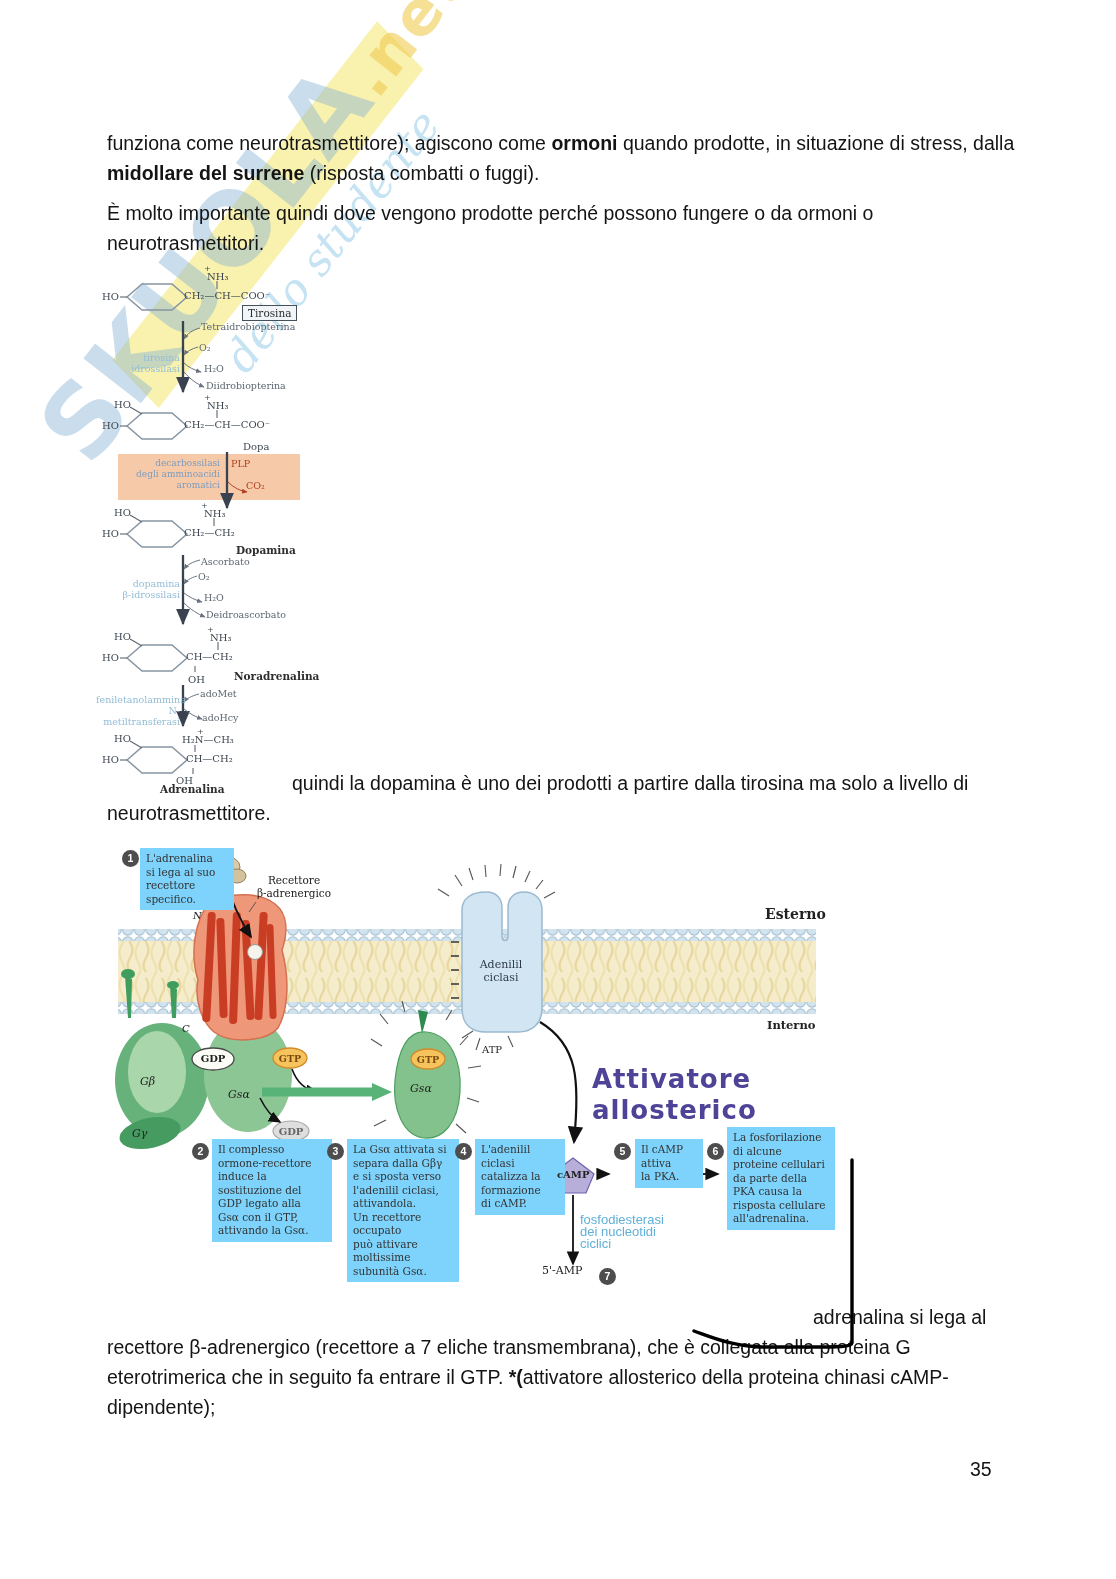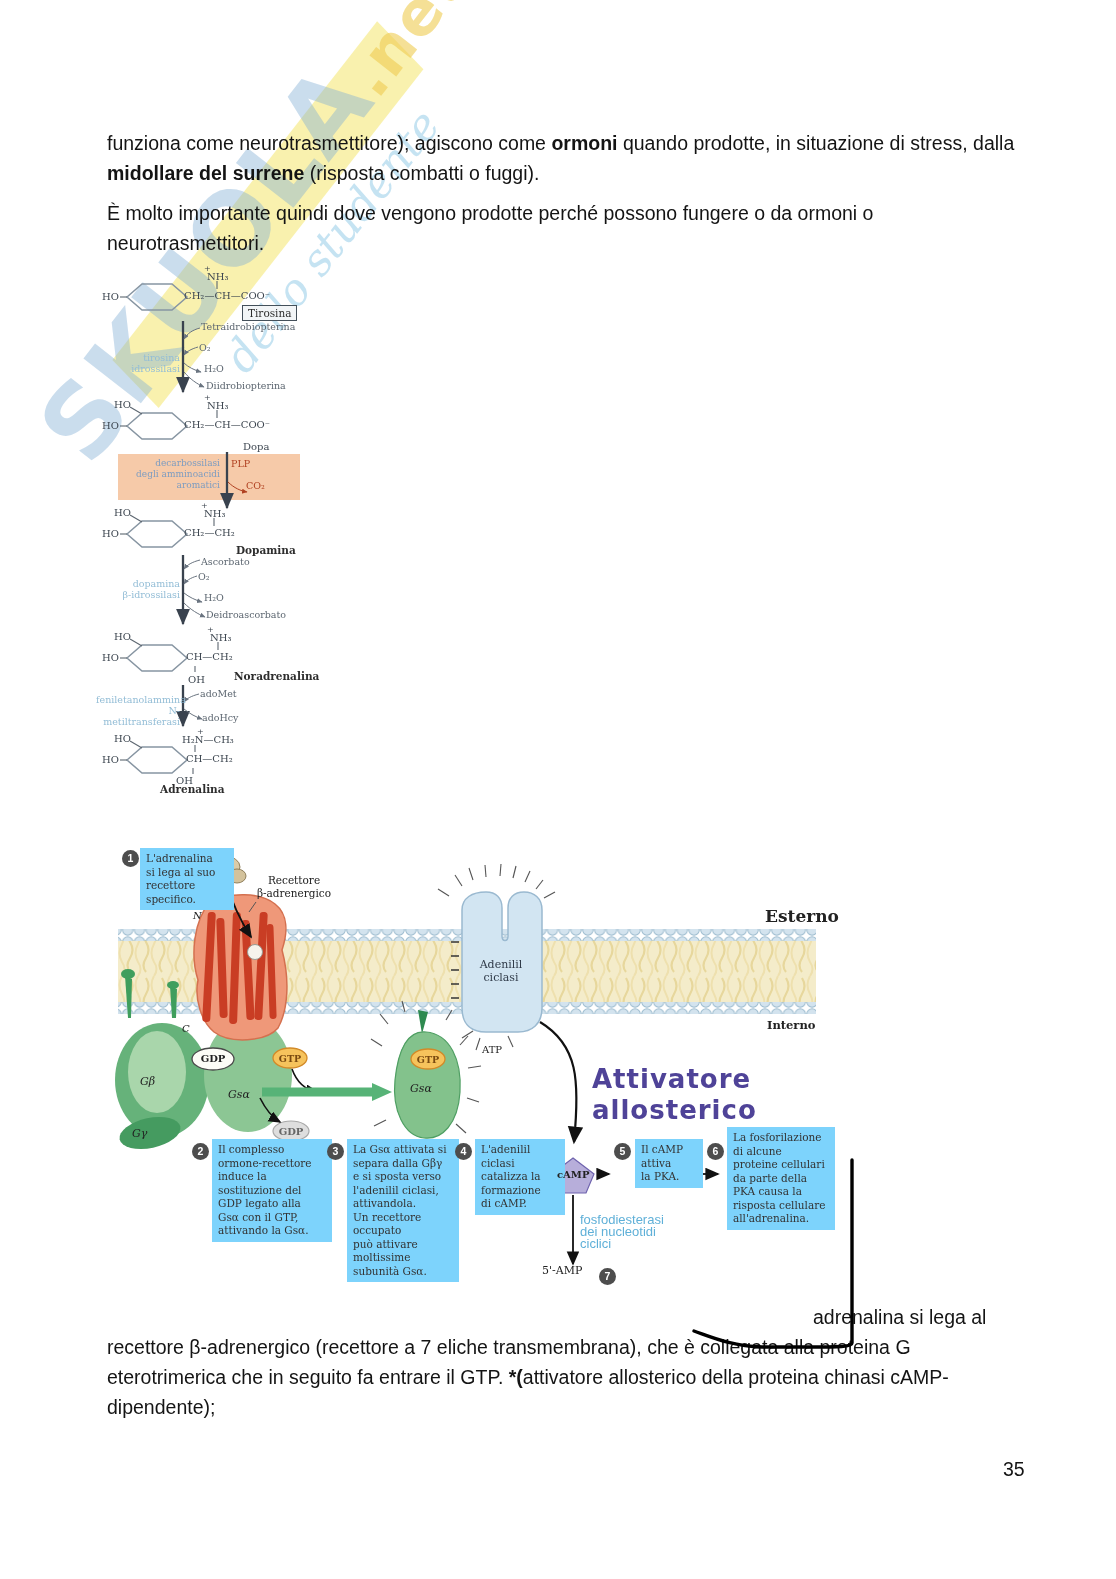--- a/index.html
+++ b/index.html
@@ -36,37 +36,38 @@
             line-height:13.5px;color:#333;padding:4px 6px;white-space:pre-line;z-index:2;}
   .numc{position:absolute;width:17px;height:17px;border-radius:50%;background:#4d4d4d;color:#fff;
         font-size:10.5px;font-weight:bold;text-align:center;line-height:17px;z-index:2;}
   .flab{position:absolute;font-family:"DejaVu Serif",serif;color:#222;white-space:pre-line;z-index:2;}
   .it{font-style:italic;}
   .ctr{text-align:center;}
   .allo{position:absolute;font-family:"DejaVu Sans",sans-serif;font-weight:bold;font-size:26px;line-height:31px;
         color:#4f4398;letter-spacing:1px;white-space:pre-line;z-index:2;}
   .pde{position:absolute;font-family:Liberation Sans, sans-serif;font-size:13px;line-height:12px;color:#5fb0d8;white-space:pre-line;z-index:2;}
   .annot{position:absolute;left:670px;top:1150px;z-index:5;}
-  .pgnum{position:absolute;left:1003px;top:1458px;font-size:19.5px;z-index:2;}
+  .pgnum{position:absolute;left:970px;top:1458px;font-size:19.5px;z-index:2;}
 </style>
 </head>
 <body>
 
 <div class="page">
 
   <div class="wm">
     <div class="wm-rot">
       <div class="wm-ribbon"></div>
       <div class="wm-brand"><span>SKUOLA</span><span class="wm-suffix">.net</span></div>
       <div class="wm-tag">dello studente</div>
     </div>
   </div>
 
   <p class="par" style="top:128px;margin:0;"><span>funziona come neurotrasmettitore); agiscono come </span><span class="b">ormoni</span><span> quando prodotte, in situazione di stress, dalla </span><span class="b">midollare del surrene</span><span> (risposta combatti o fuggi).</span></p>
   <p class="par" style="top:198px;margin:0;">È molto importante quindi dove vengono prodotte perché possono fungere o da ormoni o neurotrasmettitori.</p>
+  <p class="par" style="top:768px;margin:0;text-indent:185px;">quindi la dopamina è uno dei prodotti a partire dalla tirosina ma solo a livello di neurotrasmettitore.</p>
   <p class="par" style="top:1302px;margin:0;text-indent:706px;"><span>adrenalina si lega al recettore β-adrenergico (recettore a 7 eliche transmembrana), che è collegata alla proteina G eterotrimerica che in seguito fa entrare il GTP. </span><span class="b">*(</span><span>attivatore allosterico della proteina chinasi cAMP-dipendente);</span></p>
 
   <div class="fig1">
     <svg width="330" height="550" viewBox="0 0 330 550">
       <defs>
         <path id="hex" d="M-30,0 L-15,-13 L15,-13 L30,0 L15,13 L-15,13 Z"></path>
         <marker id="mD" markerWidth="9" markerHeight="8" refX="6.5" refY="3" orient="auto">
             <path d="M0,0L7,3L0,6Z" fill="#39424e"></path>
           </marker>
         <marker id="mC" markerWidth="8" markerHeight="7" refX="5" refY="2.5" orient="auto">
@@ -298,21 +299,21 @@
       </g>
     </svg>
 
     <div class="numc" style="left:12px;top:10px;">1</div>
     <div class="gray-box" style="left:30px;top:8px;width:82px;">L'adrenalina
 si lega al suo
 recettore
 specifico.</div>
     <div class="flab ctr" style="left:138px;top:34px;width:92px;font-size:10.5px;line-height:12.5px;">Recettore
 β-adrenergico</div>
-    <div class="flab b" style="left:655px;top:66px;font-size:17px;">Esterno</div>
+    <div class="flab b" style="left:655px;top:66px;font-size:14px;">Esterno</div>
     <div class="flab b" style="left:657px;top:178px;font-size:11.5px;">Interno</div>
     <div class="flab it" style="left:83px;top:70px;font-size:10px;">N</div>
     <div class="flab it" style="left:72px;top:183px;font-size:10px;">C</div>
     <div class="flab b ctr" style="left:85px;top:213px;width:36px;font-size:10px;">GDP</div>
     <div class="flab it" style="left:30px;top:235px;font-size:11px;">Gβ</div>
     <div class="flab it" style="left:22px;top:287px;font-size:11px;">Gγ</div>
     <div class="flab it" style="left:118px;top:248px;font-size:11px;">Gsα</div>
     <div class="flab b ctr" style="left:163px;top:213px;width:34px;font-size:9.5px;color:#7a4a10;">GTP</div>
     <div class="flab b ctr" style="left:163px;top:286px;width:36px;font-size:10px;color:#666;">GDP</div>
     <div class="flab b ctr" style="left:301px;top:214px;width:34px;font-size:9.5px;color:#7a4a10;">GTP</div>

